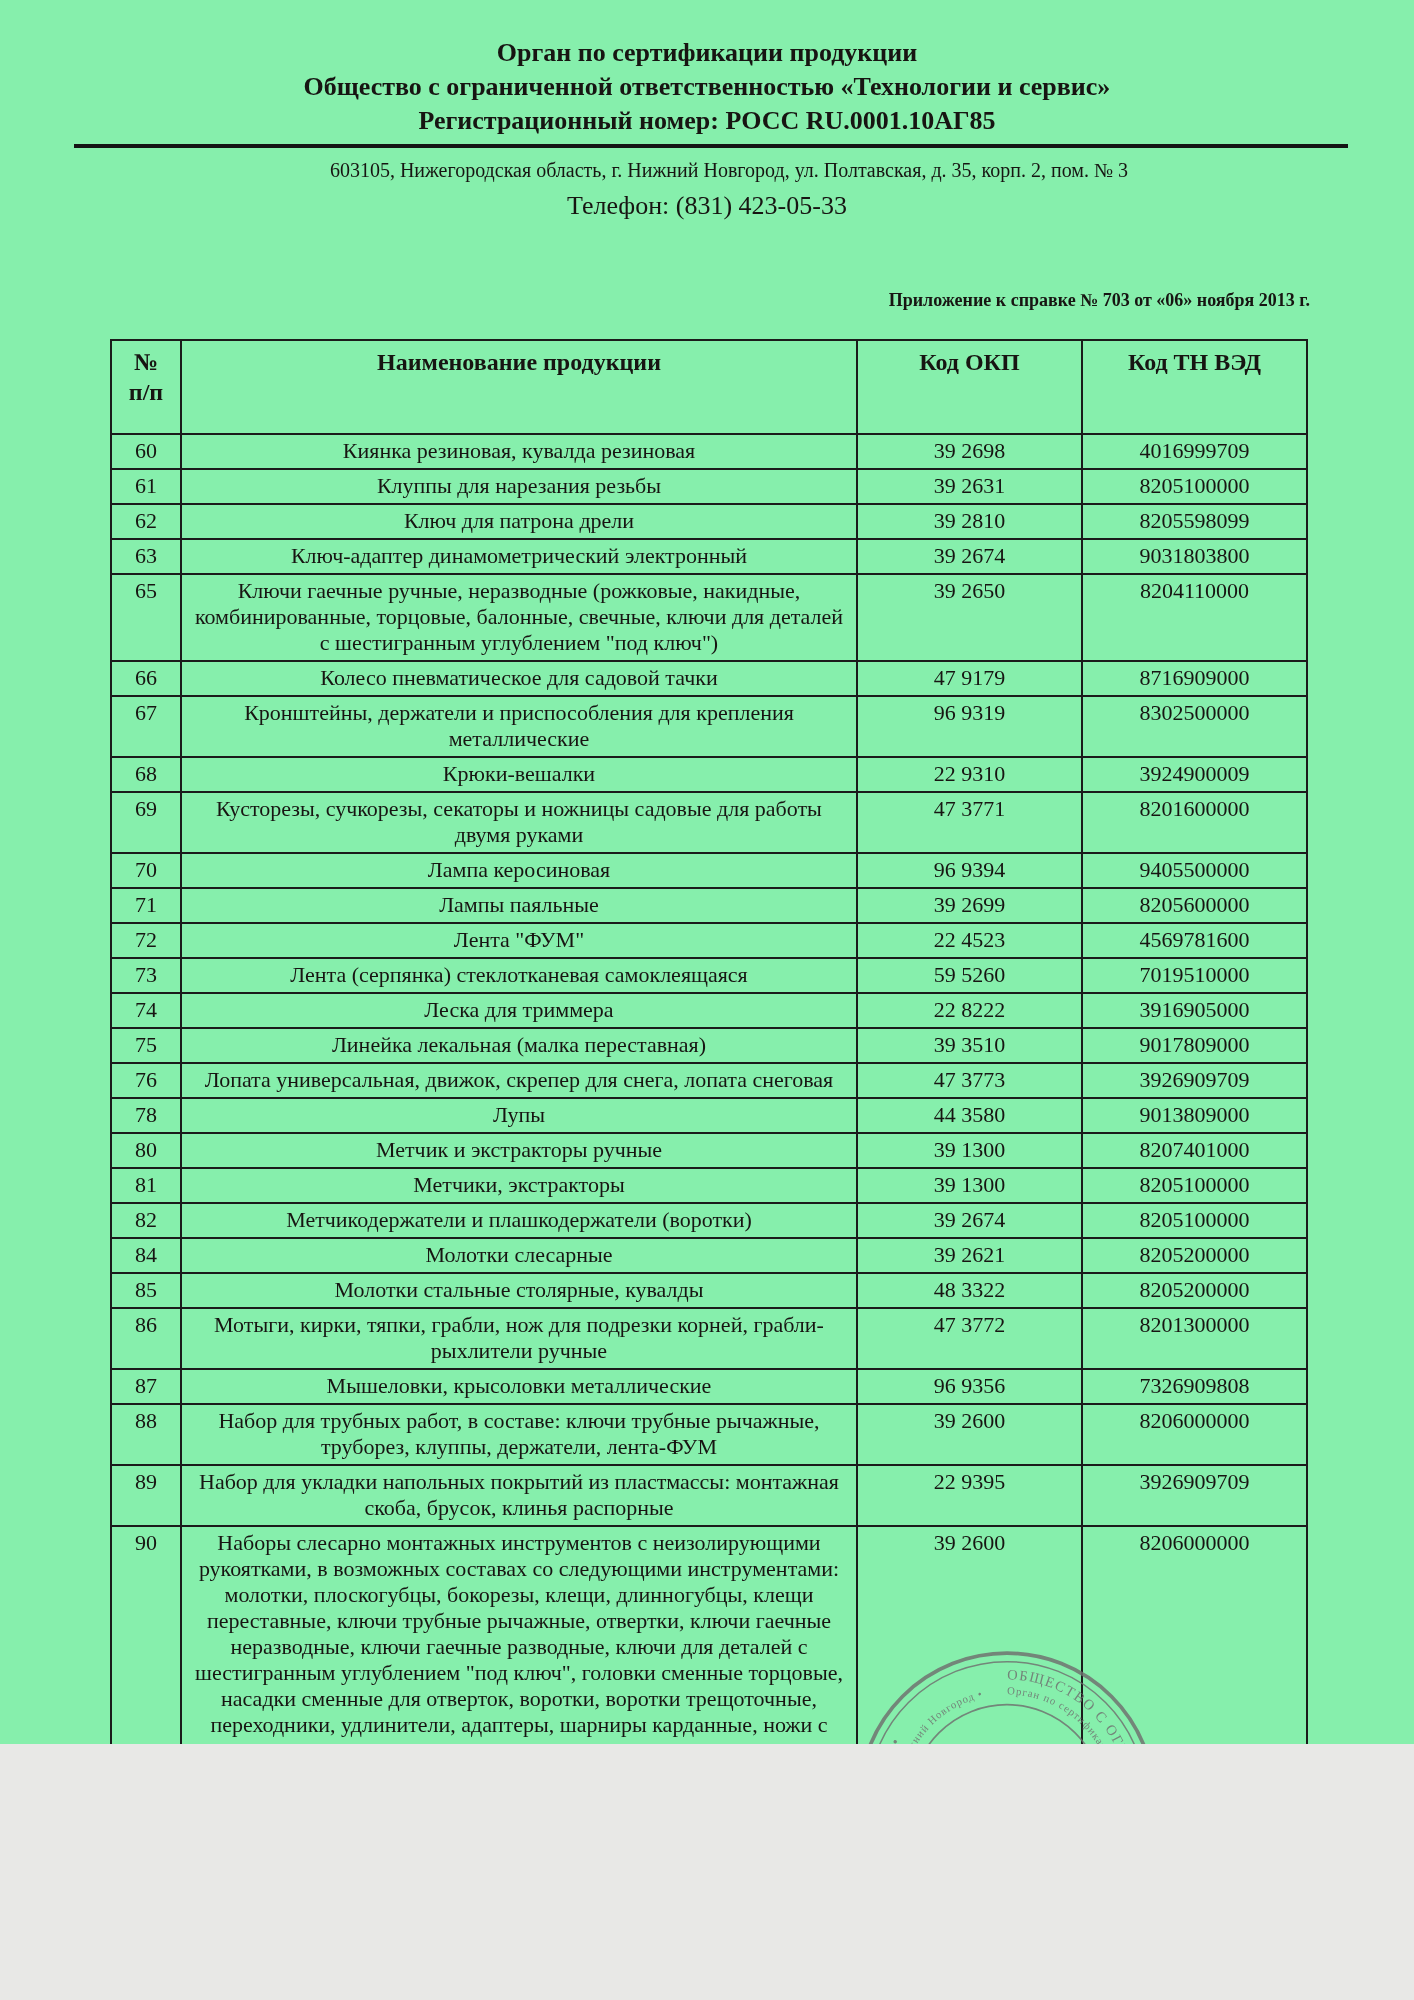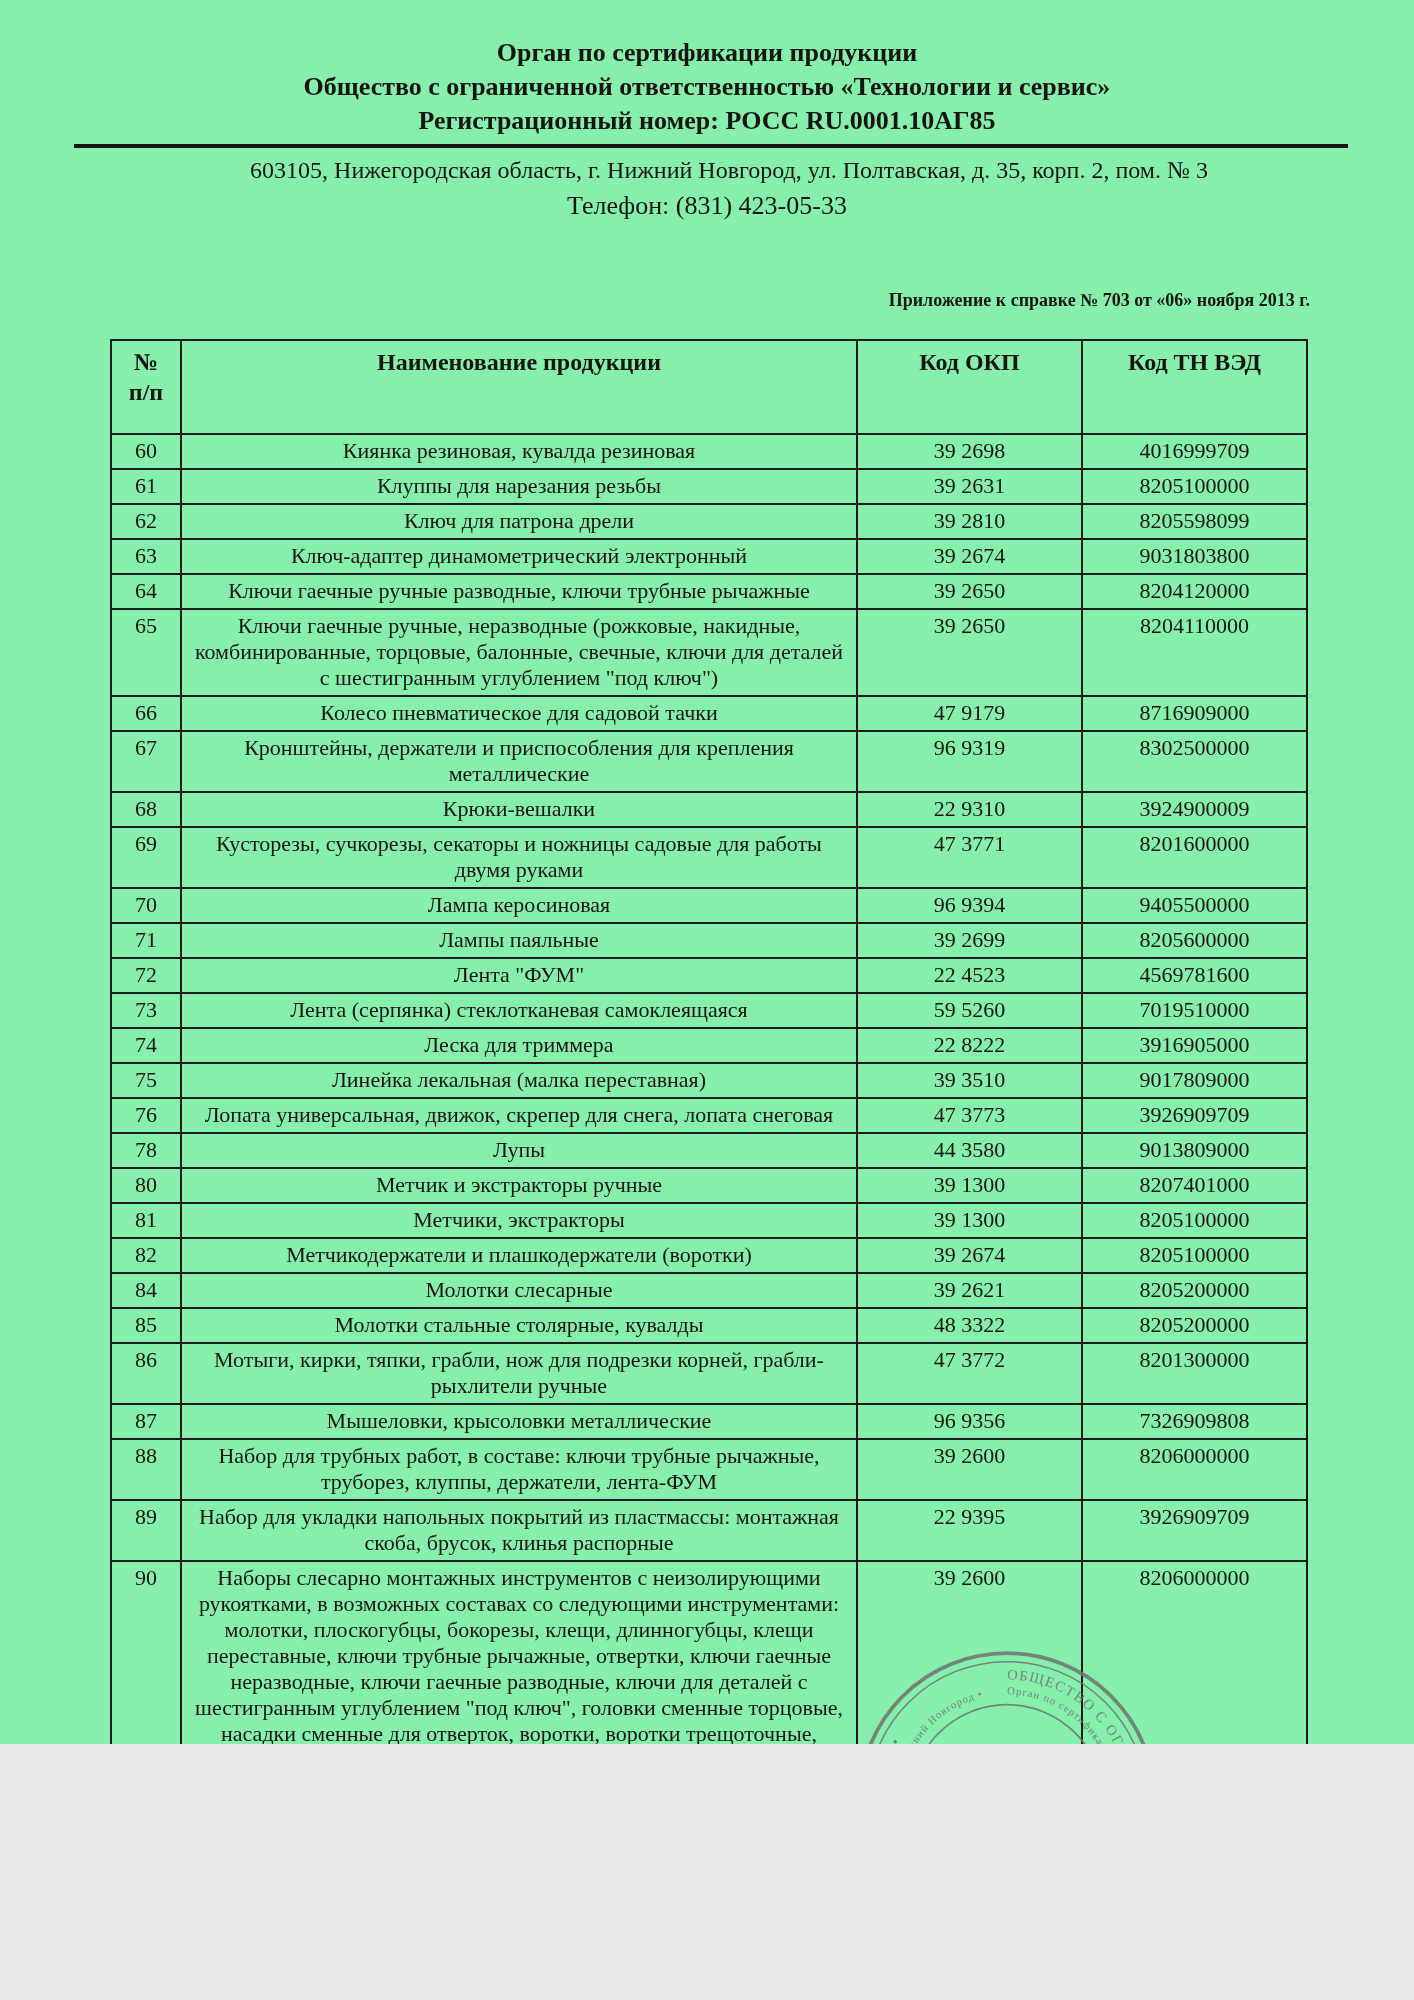--- a/index.html
+++ b/index.html
@@ -13,21 +13,21 @@
     font-family: "Liberation Serif", "DejaVu Serif", serif;
     overflow: hidden;
   }
   
   .letterhead { padding-top: 36px; text-align: center; }
   .lh-line { font-weight: bold; font-size: 26px; line-height: 34px; }
   .lh-rule {
     height: 4px; background: #141414;
     margin: 6px 66px 4px 74px;
   }
-  .lh-address { font-size: 24px; line-height: 36px; margin-top: 4px; padding-left: 44px; }
+  .lh-address { font-size: 20px; line-height: 36px; margin-top: 4px; padding-left: 44px; }
   .lh-phone   { font-size: 26px; line-height: 36px; }
   
   .appendix {
     margin: 66px 104px 0 0;
     text-align: right;
     font-weight: bold;
     font-size: 18px;
   }
   
   table.products {
@@ -135,26 +135,20 @@
         <td class="cell-num">62</td>
         <td class="cell-name">Ключ для патрона дрели</td>
         <td class="cell-okp">39 2810</td>
         <td class="cell-tnved">8205598099</td>
       </tr>
         <tr>
         <td class="cell-num">63</td>
         <td class="cell-name">Ключ-адаптер динамометрический электронный</td>
         <td class="cell-okp">39 2674</td>
         <td class="cell-tnved">9031803800</td>
-      </tr>
-        <tr>
-        <td class="cell-num">64</td>
-        <td class="cell-name">Ключи гаечные ручные разводные, ключи трубные рычажные</td>
-        <td class="cell-okp">39 2650</td>
-        <td class="cell-tnved">8204120000</td>
       </tr>
         <tr>
         <td class="cell-num">65</td>
         <td class="cell-name">Ключи гаечные ручные, неразводные (рожковые, накидные, комбинированные, торцовые, балонные, свечные, ключи для деталей с шестигранным углублением "под ключ")</td>
         <td class="cell-okp">39 2650</td>
         <td class="cell-tnved">8204110000</td>
       </tr>
         <tr>
         <td class="cell-num">66</td>
         <td class="cell-name">Колесо пневматическое для садовой тачки</td>

